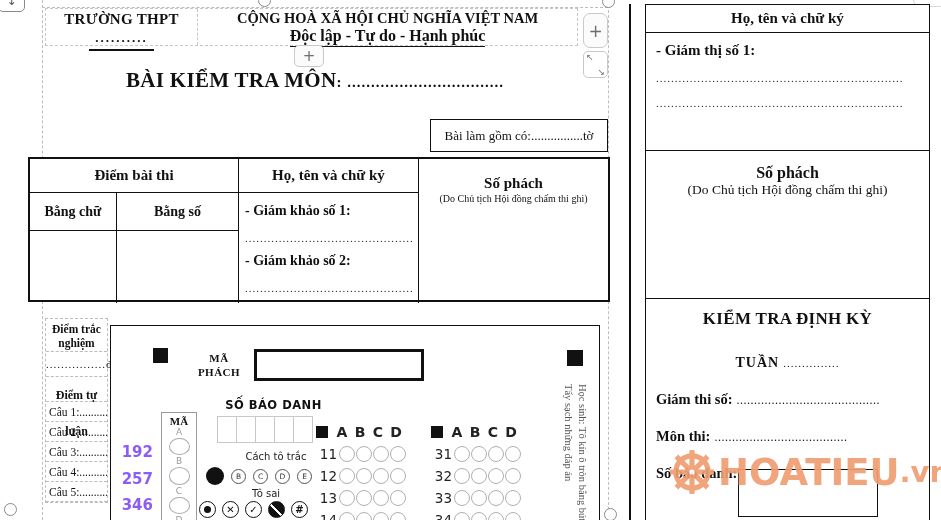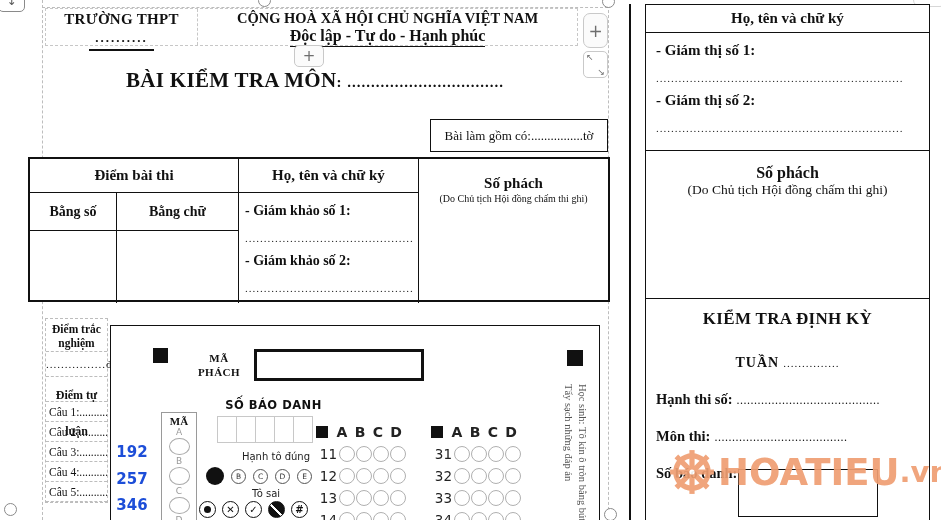--- a/index.html
+++ b/index.html
@@ -102,22 +102,22 @@
   .mark { width:17px; height:17px; border-radius:50%; border:1.4px solid #111; position:relative;
     display:flex; align-items:center; justify-content:center;
     font-family:"DejaVu Sans",sans-serif; font-size:10px; font-weight:bold; color:#111; }
   .mark-dot::after { content:""; width:7px; height:7px; border-radius:50%; background:#111; }
   .mark-fill { background:linear-gradient(45deg,#111 40%,#fff 42%,#fff 50%,#111 52%); }
   #ma-box { left:50px; top:86px; width:36px; height:114px; border:1px solid #9a9a9a;
     display:flex; flex-direction:column; align-items:center; padding-top:2px; overflow:hidden; }
   #ma-box .ma-t { font-weight:bold; font-size:11px; }
   #ma-box .ml { font-family:"DejaVu Sans",sans-serif; font-size:9px; color:#999; line-height:10px; }
   #ma-box .mc { width:21px; height:21px; border:1.5px solid #aaa; border-radius:50%; margin:1px 0; }
-  .code { position:absolute; left:0; width:42px; text-align:center;
-    font-family:"DejaVu Sans",sans-serif; font-weight:bold; font-size:15px; color:#1d4ed8; }
+  .code { position:absolute; left:0; width:42px; text-align:right;
+    font-family:"DejaVu Sans",sans-serif; font-weight:bold; font-size:15px; color:#8b5cf6; }
   #code-0 { top:117px; } #code-1 { top:144px; } #code-2 { top:170px; }
   .qgrid { position:absolute; top:98px; font-family:"DejaVu Sans",sans-serif; }
   #qgrid-left { left:205px; } #qgrid-right { left:320px; }
   .qhead { display:flex; align-items:center; height:15px; }
   .qhead .hsq { width:12px; height:12px; background:#111; margin-right:5px; }
   .qhead span.hl { width:18px; text-align:center; font-size:14px; font-weight:600; color:#222; }
   .qrows { margin-top:4px; }
   .qrow { display:flex; align-items:center; height:22px; }
   .qrow .qnum { width:22px; text-align:right; font-size:13.5px; color:#222; padding-right:1px; }
   .qrow .bub { width:16px; height:16px; border:1.5px solid #b0b0b0; border-radius:50%; margin-left:1px; background:#fff; }
@@ -195,22 +195,22 @@
   <span>Bài làm gồm có:................tờ</span>
 </div>
 
 <div id="score-table" class="abs">
   <div id="c-dbt" class="cell bR bB">Điểm bài thi</div>
   <div id="c-htck" class="cell bR bB">Họ, tên và chữ ký</div>
   <div id="c-sp" class="cell">
     <div class="sp-t">Số phách</div>
     <div class="sp-n">(Do Chủ tịch Hội đồng chấm thi ghi)</div>
   </div>
+  <div class="cell bR bB lbl">Bằng chữ</div>
   <div class="cell bR bB lbl">Bằng số</div>
-  <div class="cell bR bB lbl">Bằng chữ</div>
   <div id="c-gk" class="bR">
     <div class="gk">- Giám khảo số 1:</div>
     <div class="dotline">................................................</div>
     <div class="gk">- Giám khảo số 2:</div>
     <div class="dotline">................................................</div>
   </div>
   <div class="cell bR"></div>
   <div class="cell bR"></div>
 </div>
 
@@ -234,21 +234,21 @@
   </div>
   <div id="maphach-box" class="abs"></div>
   <div id="sbd-label" class="abs">SỐ BÁO DANH</div>
   <div id="sbd-squares" class="abs">
     <span></span>
       <span></span>
       <span></span>
       <span></span>
       <span></span>
   </div>
-  <div id="correct-label" class="abs omr-small">Hạnh tô đúng</div>
+  <div id="correct-label" class="abs omr-small">Cách tô trắc</div>
   <div id="correct-row" class="abs">
     <span class="dot-filled"></span>
     <span class="dot-letter">B</span>
     <span class="dot-letter">C</span>
     <span class="dot-letter">D</span>
     <span class="dot-letter">E</span>
   </div>
   <div id="wrong-label" class="abs omr-small">Tô sai</div>
   <div id="wrong-row" class="abs">
     <span class="mark mark-dot"></span>
@@ -356,34 +356,33 @@
     <div>Tẩy sạch những đáp án</div>
   </div>
 </div>
 
 <div id="page-divider" class="abs"></div>
 <div id="panel" class="abs">
   <div id="panel-head">Họ, tên và chữ ký</div>
   <div id="panel-gt">
     <div class="gt">- Giám thị số 1:</div>
     <div class="dotline">..................................................................</div>
-    <div class="gt">- Giám thị số 2:</div>
     <div class="dotline">..................................................................</div>
   </div>
   <div id="panel-sp">
     <div class="sp-t">Số phách</div>
     <div class="sp-n">(Do Chủ tịch Hội đồng chấm thi ghi)</div>
   </div>
   <div id="panel-kt">
     <div id="kt-title">KIỂM TRA ĐỊNH KỲ</div>
     <div id="kt-tuan">
       <span class="b">TUẦN</span>
       <span class="d">...............</span>
     </div>
-    <div class="kt-line"><span class="b">Hạnh thi số:</span> <span class="d">.........................................</span></div>
+    <div class="kt-line"><span class="b">Giám thi số:</span> <span class="d">.........................................</span></div>
     <div class="kt-line"><span class="b">Môn thi:</span> <span class="d">......................................</span></div>
     <div class="kt-line"><span class="b">Số báo danh:</span></div>
   </div>
   <div id="sbd-box"></div>
 </div>
 
 <div id="watermark" class="abs">
   <svg width="48" height="48" viewBox="0 0 46 46">
     <g stroke="#ef9e72" stroke-width="5" fill="none">
       <circle cx="23" cy="23" r="15.5"></circle>

